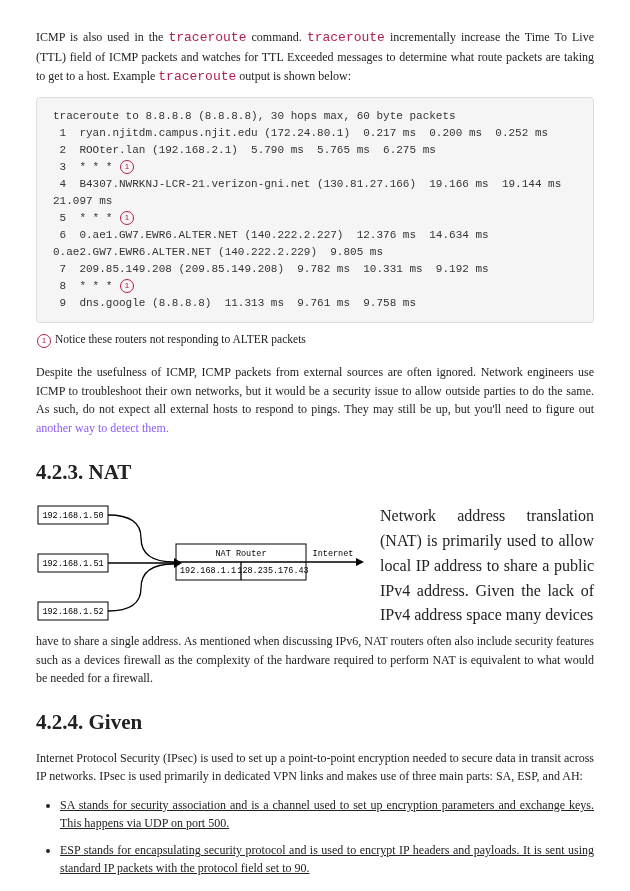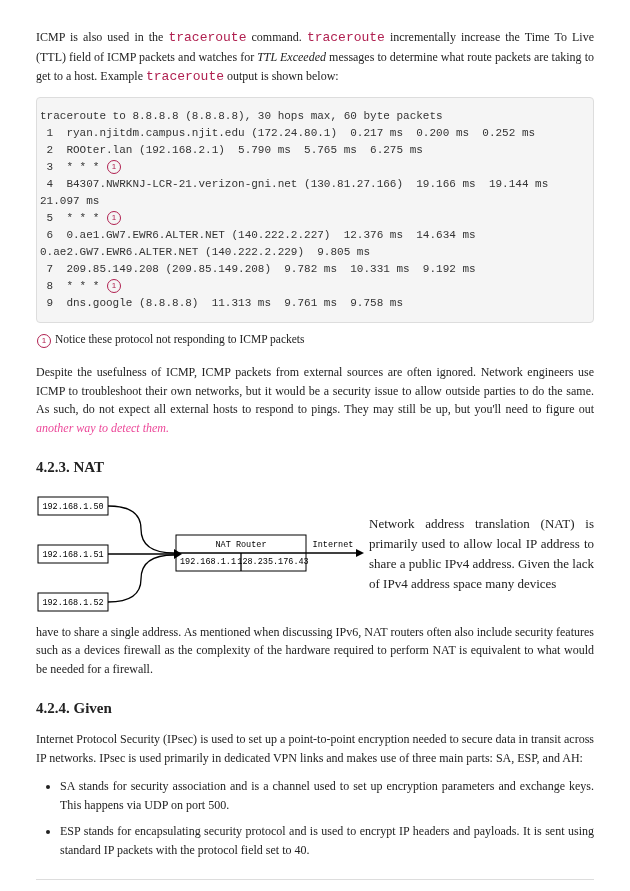--- a/index.html
+++ b/index.html
@@ -12,28 +12,28 @@
     padding: 28px 36px 20px 36px;
     width: 630px;
     box-sizing: border-box;
   }
   p { margin: 0 0 10px 0; text-align: justify; }
   .code-inline {
     font-family: 'Courier New', monospace;
     color: #b02050;
     font-size: 13px;
   }
-  .italic { font-style: italic; }
+  .italic { }
   .codeblock {
     font-family: 'Courier New', monospace;
     font-size: 11px;
     background: #f5f5f5;
     border: 1px solid #ddd;
     border-radius: 4px;
-    padding: 10px 3px;
+    padding: 10px 16px;
     white-space: pre-wrap;
     line-height: 1.55;
     margin: 8px 0 8px 0;
     color: #333;
   }
   .marker {
     display: inline-block;
     width: 12px;
     height: 12px;
     line-height: 12px;
@@ -43,42 +43,42 @@
     border-radius: 50%;
     font-size: 8px;
     font-family: Arial, sans-serif;
     vertical-align: middle;
     margin: 0 1px;
   }
   .conote {
     font-size: 11.5px;
     margin: 6px 0 14px 0;
   }
-  .link { color: #ec4899; font-style: italic; }
+  .link { color: #8b5cf6; }
   h2 {
-    font-size: 15px;
+    font-size: 21px;
     font-weight: bold;
     margin: 18px 0 10px 0;
     font-family: Georgia, serif;
   }
   .nat-wrap {
     display: flex;
-    align-items: center;
-    gap: 3px;
+    align-items: flex-end;
+    gap: 14px;
     margin-bottom: 4px;
   }
   .nat-svg {
     width: 330px;
     height: 130px;
     flex-shrink: 0;
   }
   .nat-text {
     flex: 1;
     text-align: justify;
-    font-size: 13px;
+    font-size: 16px;
   }
   .nat-box {
     fill: #fff;
     stroke: #000;
     stroke-width: 1;
   }
   .nat-label {
     font-family: 'Courier New', monospace;
     font-size: 8.5px;
     text-anchor: middle;
@@ -86,21 +86,21 @@
   .nat-label-top {
     font-family: 'Courier New', monospace;
     font-size: 8.5px;
     text-anchor: middle;
   }
   .nat-line {
     stroke: #000;
     stroke-width: 1.3;
     fill: none;
   }
-  ul { margin: 9px 0; padding-left: 24px; }
+  ul { margin: 9px 0; padding-left: 24px; text-decoration: underline; }
   li { margin-bottom: 8px; text-align: justify; }
   .footer {
     border-top: 1px solid #ddd;
     margin-top: 20px;
     padding-top: 6px;
     text-align: right;
     font-size: 11px;
     color: #555;
   }
 </style>
@@ -116,21 +116,21 @@
 <span> 2  ROOter.lan (192.168.2.1)  5.790 ms  5.765 ms  6.275 ms</span>
 <span> 3  * * * </span><span class="marker">1</span>
 <span> 4  B4307.NWRKNJ-LCR-21.verizon-gni.net (130.81.27.166)  19.166 ms  19.144 ms  21.097 ms</span>
 <span> 5  * * * </span><span class="marker">1</span>
 <span> 6  0.ae1.GW7.EWR6.ALTER.NET (140.222.2.227)  12.376 ms  14.634 ms  0.ae2.GW7.EWR6.ALTER.NET (140.222.2.229)  9.805 ms</span>
 <span> 7  209.85.149.208 (209.85.149.208)  9.782 ms  10.331 ms  9.192 ms</span>
 <span> 8  * * * </span><span class="marker">1</span>
 <span> 9  dns.google (8.8.8.8)  11.313 ms  9.761 ms  9.758 ms</span></div>
 
 <div class="conote">
-  <span class="marker">1</span><span> Notice these protocol not responding to ICMP packets</span>
+  <span class="marker">1</span><span> Notice these routers not responding to ALTER packets</span>
 </div>
 
 <p>
   <span>Despite the usefulness of ICMP, ICMP packets from external sources are often ignored. Network engineers use ICMP to troubleshoot their own networks, but it would be a security issue to allow outside parties to do the same. As such, do not expect all external hosts to respond to pings. They may still be up, but you'll need to figure out </span><span class="link">another way to detect them.</span>
 </p>
 
 <h2>4.2.3. NAT</h2>
 
 <div class="nat-wrap">
   <svg class="nat-svg" viewBox="0 0 330 130">
@@ -162,18 +162,18 @@
 </div>
 
 <p>have to share a single address. As mentioned when discussing IPv6, NAT routers often also include security features such as a devices firewall as the complexity of the hardware required to perform NAT is equivalent to what would be needed for a firewall.</p>
 
 <h2>4.2.4. Given</h2>
 
 <p>Internet Protocol Security (IPsec) is used to set up a point-to-point encryption needed to secure data in transit across IP networks. IPsec is used primarily in dedicated VPN links and makes use of three main parts: SA, ESP, and AH:</p>
 
 <ul>
   <li>SA stands for security association and is a channel used to set up encryption parameters and exchange keys. This happens via UDP on port 500.</li>
-  <li>ESP stands for encapsulating security protocol and is used to encrypt IP headers and payloads. It is sent using standard IP packets with the protocol field set to 40.</li>
+  <li>ESP stands for encapsulating security protocol and is used to encrypt IP headers and payloads. It is sent using standard IP packets with the protocol field set to 90.</li>
 </ul>
 
 <div class="footer">
   <span>43</span>
 </div>
 
 </body></html>

